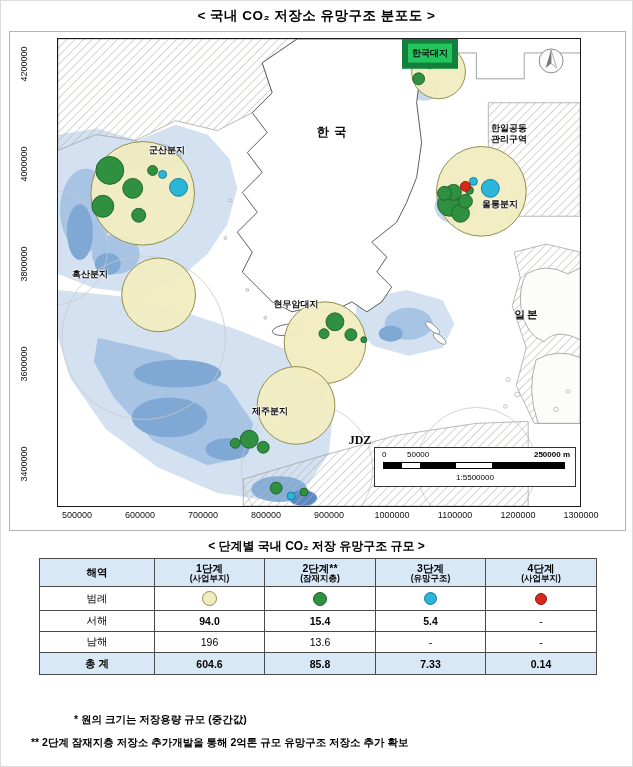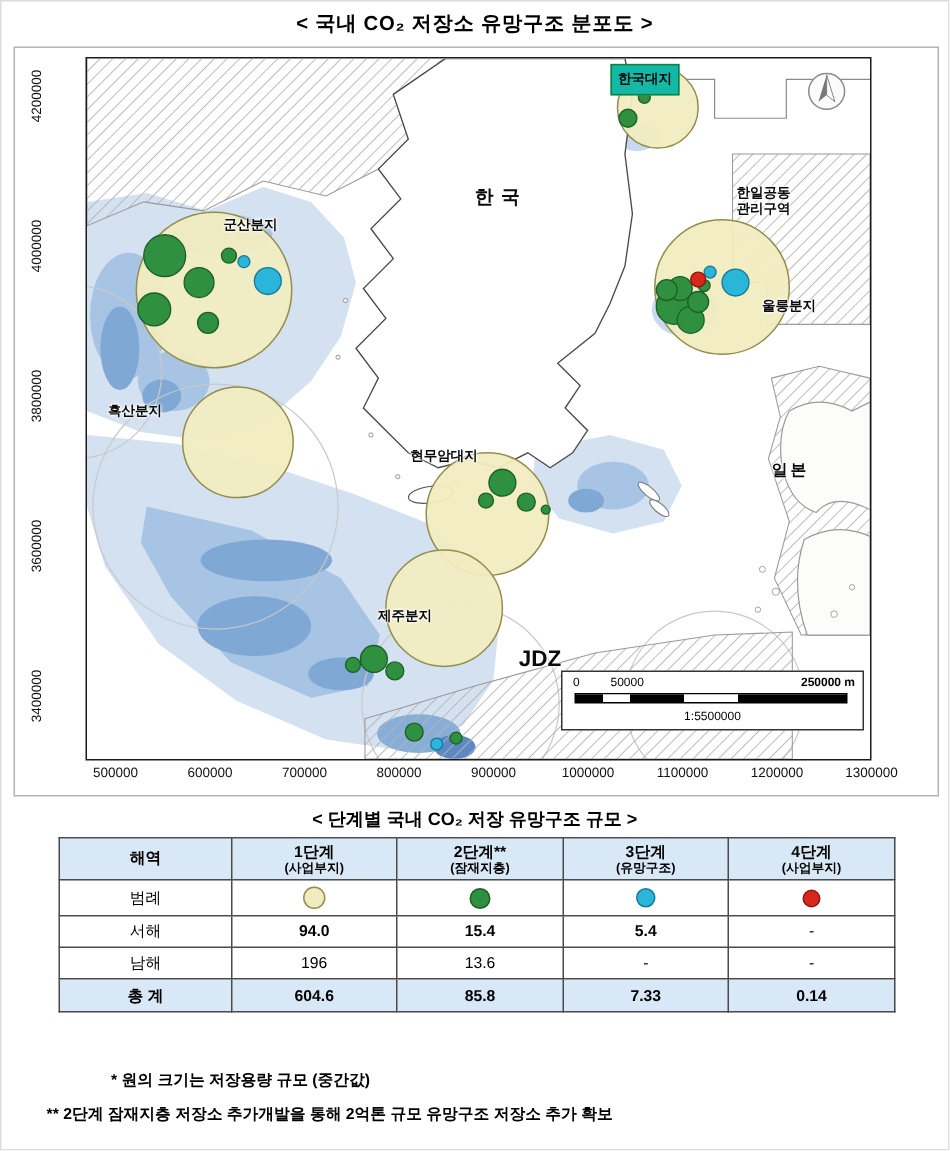--- a/index.html
+++ b/index.html
@@ -14,22 +14,22 @@
                 border:1px solid #b3b3b3; background:#fff; }
   .plot { position:absolute; left:47px; top:6px; width:524px; height:469px;
           border:1px solid #1a1a1a; background:#fff; overflow:hidden; }
   .plot svg.mapsvg { position:absolute; left:0; top:0; width:100%; height:100%; }
 
   .map-label { position:absolute; transform:translate(-50%,-50%); font-size:9px; font-weight:bold;
                color:#0a0a0a; white-space:pre-line; text-align:center; line-height:1.2;
                text-shadow:0 0 2px #fff, 0 0 2px #fff, 0 0 3px #fff; }
   .map-label.big { font-size:12.5px; letter-spacing:5px; }
   .map-label.med { font-size:10.5px; letter-spacing:2px; }
-  .map-label.boxed { background:#14b8a6; border:1px solid #15803d; padding:4px 4px; text-shadow:none; }
-  .map-label.jdz { font-size:15px; }
+  .map-label.boxed { background:#22c55e; border:6px solid #15803d; padding:4px 4px; text-shadow:none; }
+  .map-label.jdz { font-size:12px;font-family:Liberation Serif, serif; }
 
   .ytick { position:absolute; left:-16px; width:60px; height:12px; line-height:12px;
            text-align:center; font-size:9px; color:#111; transform:rotate(-90deg); }
   .xtick { position:absolute; width:64px; top:478px; text-align:center; font-size:9px; color:#111; }
 
   .scalebar { position:absolute; left:316px; top:408px; width:202px; height:40px;
               background:#fff; border:1px solid #333; font-size:8px; color:#000; }
   .sb-zero { position:absolute; left:7px; top:2px; }
   .sb-mid  { position:absolute; left:32px; top:2px; }
   .sb-max  { position:absolute; right:5px; top:2px;font-weight:bold; }
@@ -181,21 +181,21 @@
           <path d="M495,11 L489.5,29 L495,24.5 Z" fill="#777"></path>
           <path d="M495,11 L500.5,29 L495,24.5 Z" fill="#fff" stroke="#777" stroke-width="0.6"></path>
         </g>
       </svg>
 
       <div class="map-label big" style="left:276px; top:93px;">한국</div>
       <div class="map-label boxed" style="left:372px; top:14px;">한국대지</div>
       <div class="map-label" style="left:451px; top:95px;">한일공동
 관리구역</div>
       <div class="map-label" style="left:109px; top:111px;">군산분지</div>
-      <div class="map-label" style="left:468px; top:165px;">울릉분지</div>
+      <div class="map-label" style="left:442px; top:165px;">울릉분지</div>
       <div class="map-label" style="left:32px;  top:235px;">흑산분지</div>
       <div class="map-label" style="left:238px; top:265px;">현무암대지</div>
       <div class="map-label med" style="left:469px; top:275px;">일본</div>
       <div class="map-label" style="left:212px; top:372px;">제주분지</div>
       <div class="map-label jdz" style="left:302px; top:401px;">JDZ</div>
 
       <div class="scalebar">
         <span class="sb-zero">0</span>
         <span class="sb-mid">50000</span>
         <span class="sb-max">250000 m</span>

